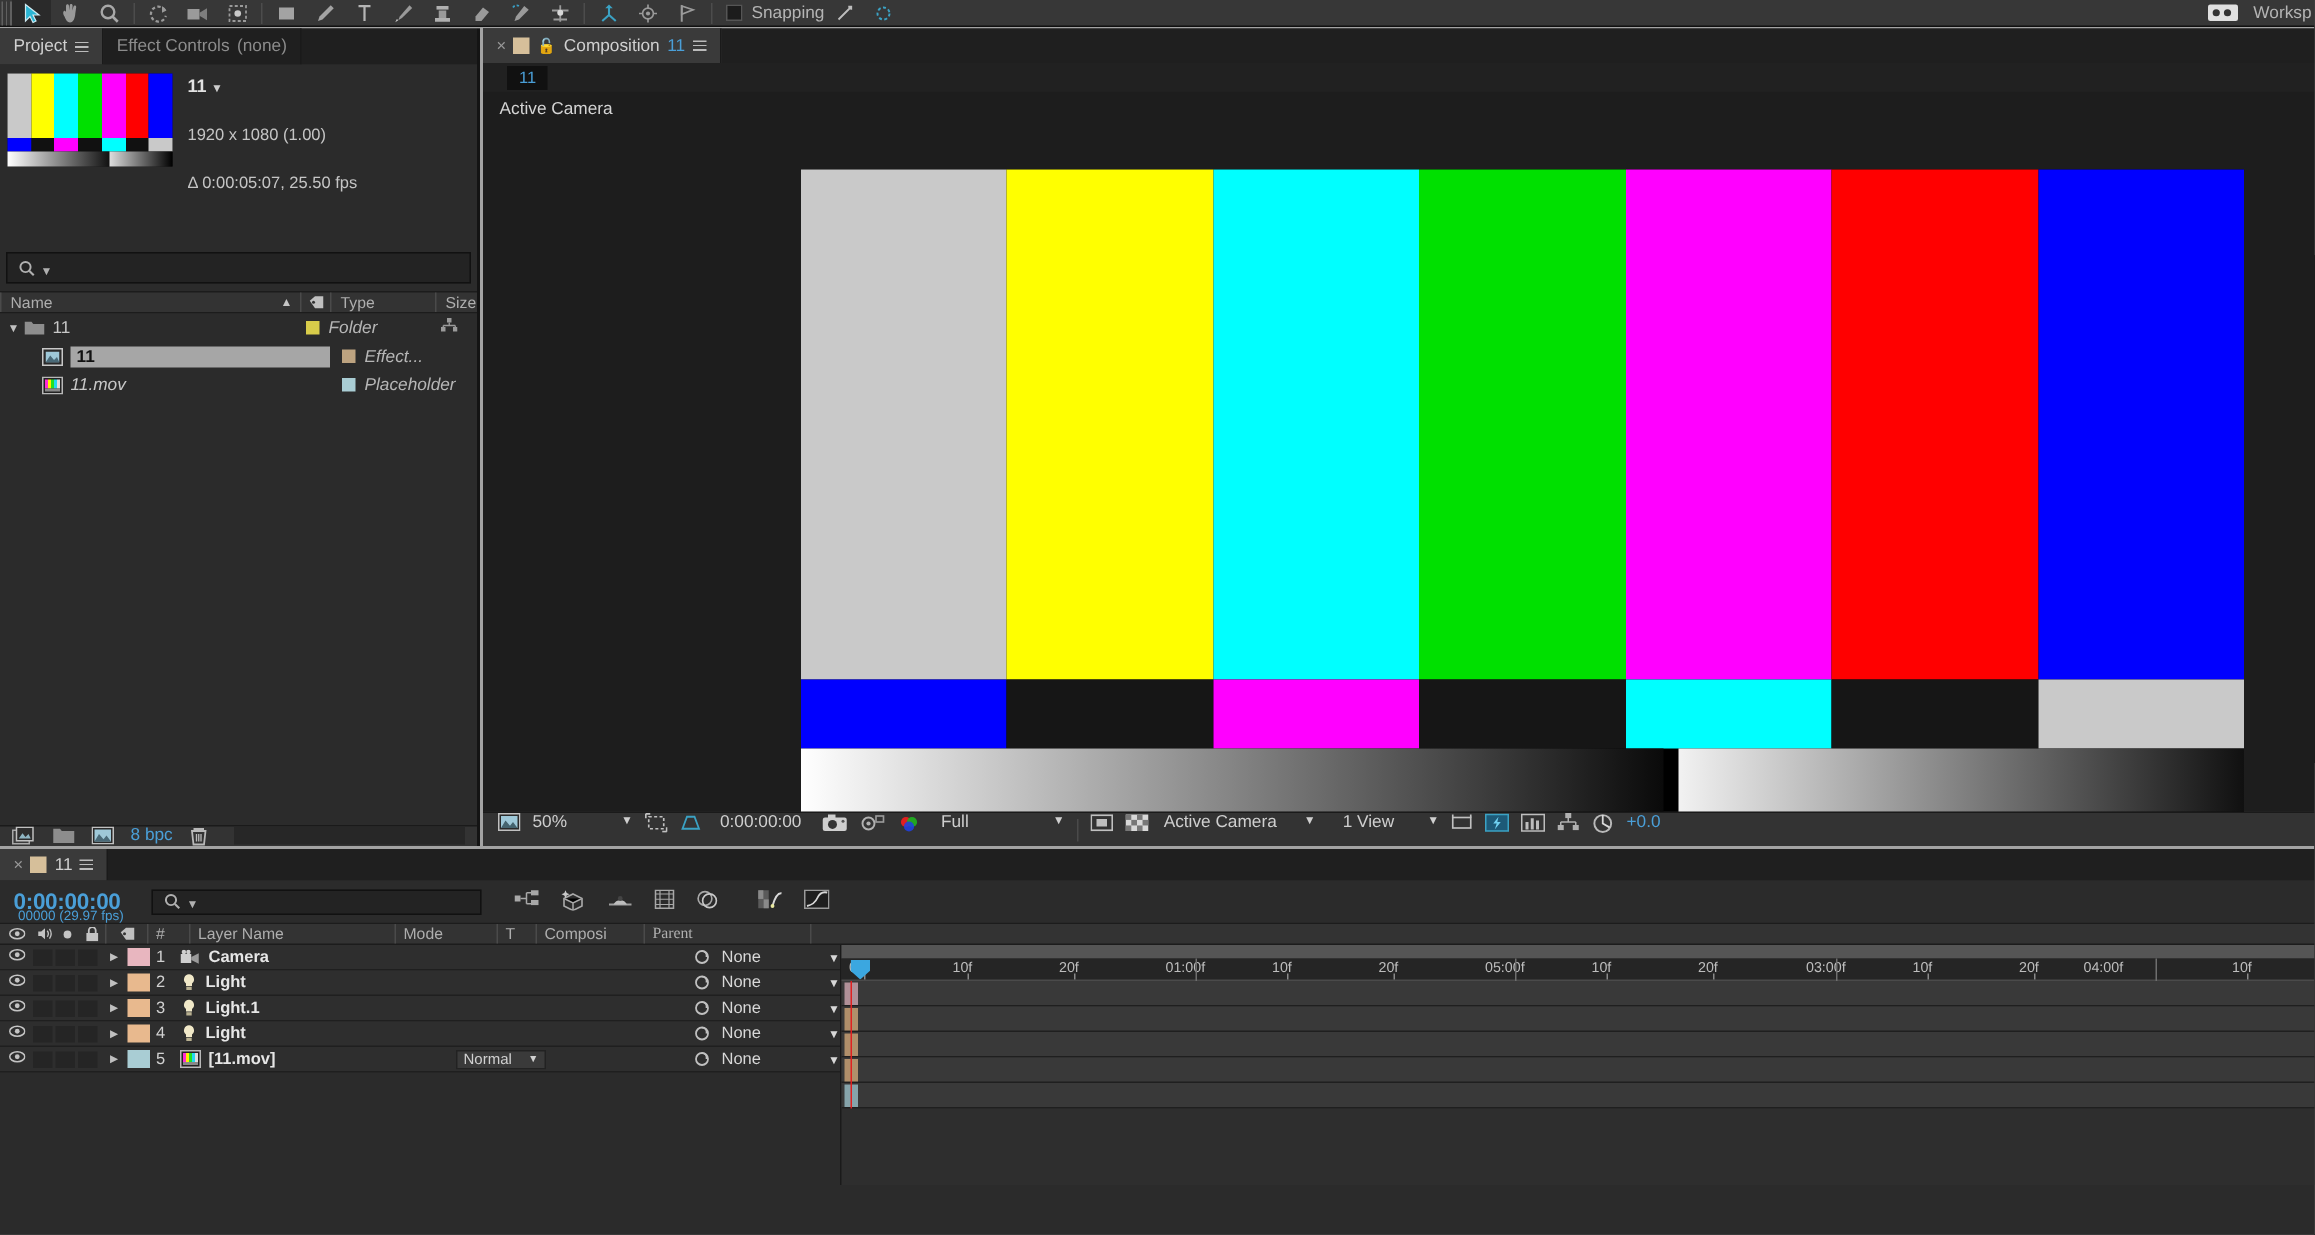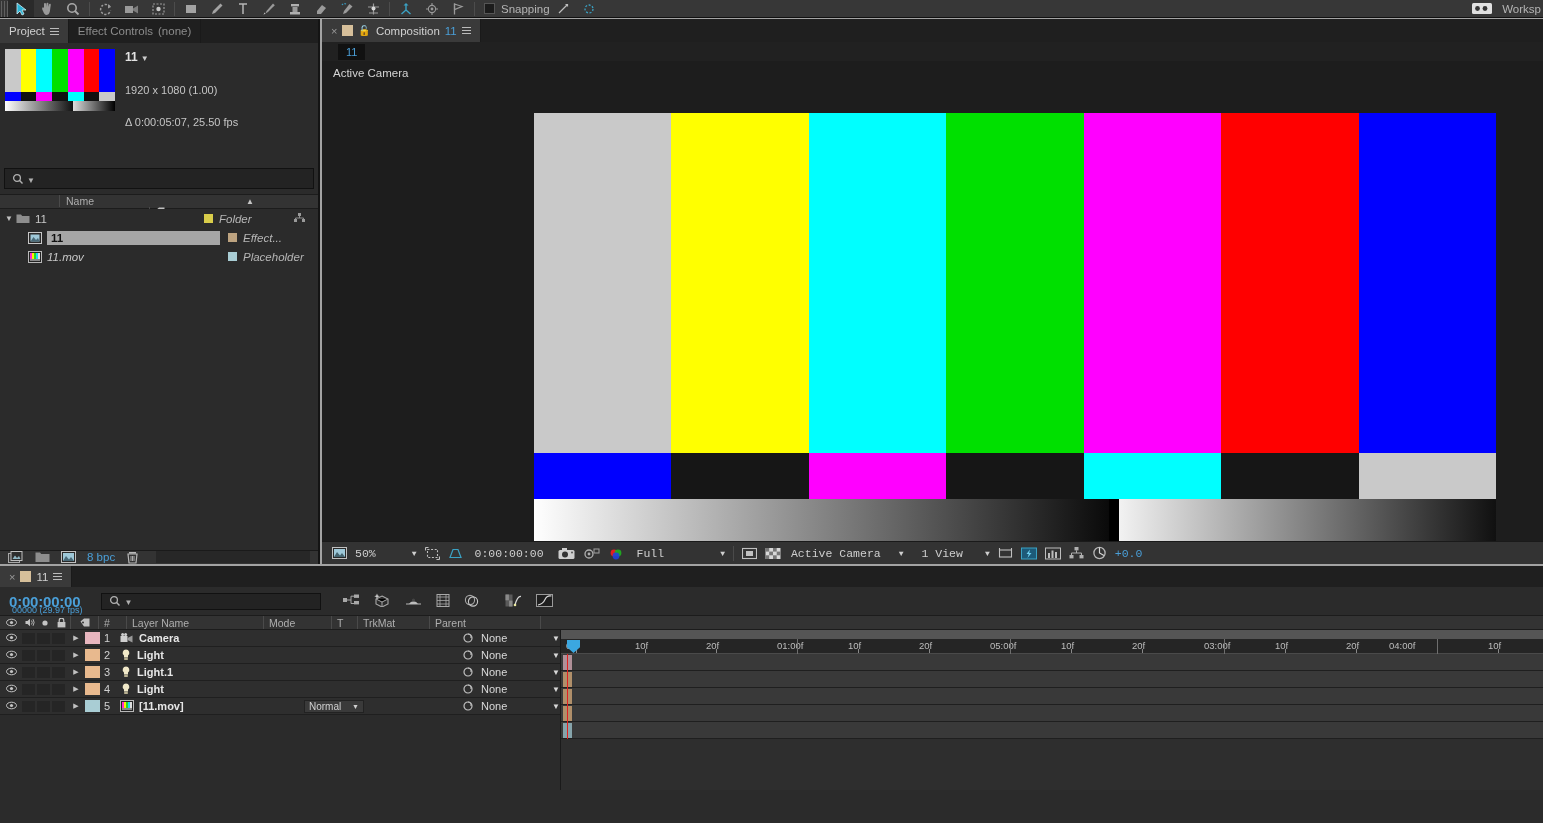--- a/index.html
+++ b/index.html
@@ -62,21 +62,21 @@
   .meta { padding-top: 1px; }
   .meta .name { font-weight: bold; font-size: 12px; color: #e2e2e2; }
   .meta .name .caret { font-size: 8px; color:#ccc; margin-left:3px;}
   .meta .line { font-size: 11px; color: #c5c5c5; margin-top: 20px; }
 
   .searchbar { height: 21px; margin: 0 4px; background: #232323; border: 1px solid #111;
      display: flex; align-items: center; padding-left: 7px; }
   .proj-cols {
     height: 15px; background: #333; display: flex; align-items: center;
     border-top: 1px solid #1c1c1c; border-bottom: 1px solid #1c1c1c; margin-top: 5px;
-    font-size: 10.5px; color: #aeaeae; flex-direction: column;
+    font-size: 10.5px; color: #aeaeae;
   }
   .proj-cols .c { border-left: 1px solid #4a4a4a; padding-left: 6px; height: 13px; display:flex; align-items:center;}
   .proj-list { flex: 1; background: #2b2b2b; overflow: hidden; }
   .pitem { height: 19px; display: flex; align-items: center; font-size: 11.5px; position: relative;}
   .pitem .tw { width: 14px; text-align: center; font-size: 8px; color:#c0c0c0;}
   .pitem .ico { width: 14px; height: 12px; margin-right: 5px; flex:none;}
   .pitem .lab { flex: 1; }
   .pitem .typecol { width: 90px; color: #b6b6b6; display:flex; align-items:center; gap:6px;font-style:italic;}
   .pitem .swatch { width: 9px; height: 9px; display:inline-block;}
   .pitem.sel .lab { background: #a6a6a6; color: #111; font-weight: bold; padding: 1px 4px; margin-right:8px;}
@@ -107,21 +107,21 @@
   .cb-grad { position: absolute; left:0; top:80.8%; width:100%; height:9.8%; }
   .cb-grad .ga { position:absolute; left:0; top:0; width:59.8%; height:100%;
       background: linear-gradient(to right,#ffffff,#0a0a0a); }
   .cb-grad .gb { position:absolute; left:60.8%; top:0; width:39.2%; height:100%;
       background: linear-gradient(to right,#f2f2f2,#101010); }
 
   .comp-foot {
     height: 23px; background: #333; display: flex; align-items: center; gap: 0px;
     border-top: 1px solid #1a1a1a; padding-left: 6px; font-size: 11.5px; color: #cfcfcf;
   }
-  .cf { display: flex; align-items: center; height:100%; padding: 0 4px; font-family: Liberation Mono, monospace; }
+  .cf { display: flex; height:100%; padding: 0 4px; }
   .cf .caret { font-size: 8px; color: #cfcfcf; }
   .vsep { width:1px; height:15px; background:#4a4a4a; margin:0 4px; }
 
   
   .timeline { position: absolute; left: 0; top: 566px; width: 1543px; bottom: 0; background: #2b2b2b; }
   .tl-tabs { height: 21px; background: #1f1f1f; display: flex; }
   .tl-ctrl { height: 28px; background: #2b2b2b; display: flex; align-items: center; position: relative; }
   .tcode { color: #4a9fd8; font-weight: bold; font-size: 15px; letter-spacing:-0.2px; margin-left: 9px; }
   .tcsub { color: #4a9fd8; font-size: 9px; position: absolute; left: 12px; top: 18px; }
   .tl-search { width: 220px; height: 17px; background: #232323; border: 1px solid #111;
@@ -727,23 +727,23 @@
       <div class="c" style="width:137px;">
           <span>Layer Name</span>
         </div>
       <div class="c" style="width:68px;">
           <span>Mode</span>
         </div>
       <div class="c" style="width:26px;">
           <span>T</span>
         </div>
       <div class="c" style="width:72px;">
-          <span>TrkMat</span>
-        </div>
-      <div class="c" style="width:111px;">
+          <span>Composi</span>
+        </div>
+      <div class="c" style="width:111px;font-family:Liberation Serif, serif;">
           <span>Parent</span>
         </div>
       <div class="c" style="flex:1;"></div>
     </div>
 
     <div class="tl-body">
       <div class="tl-left">
 
         <div class="lrow">
           <span class="eye">

